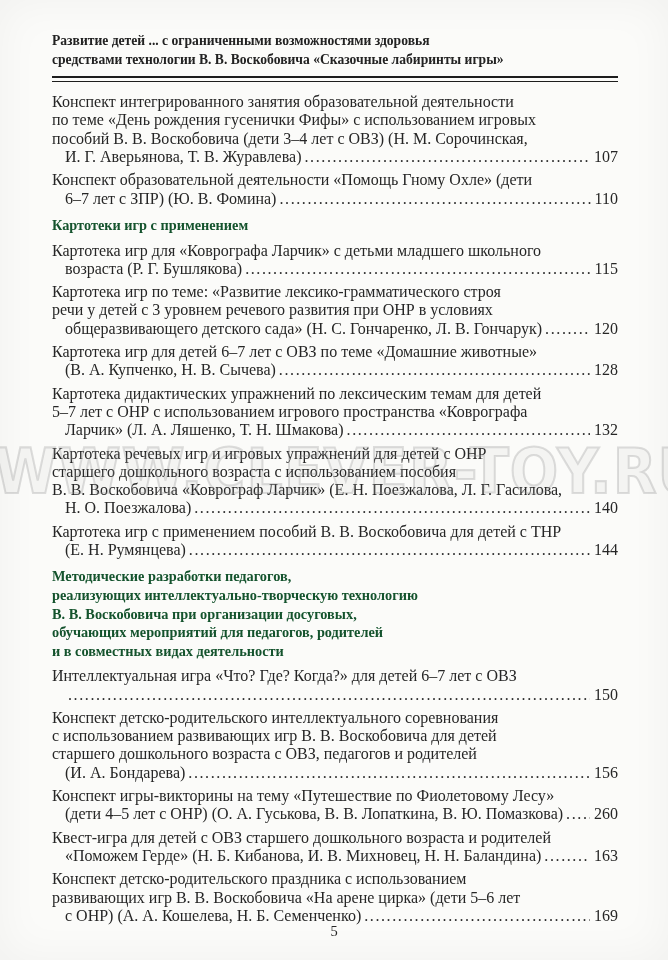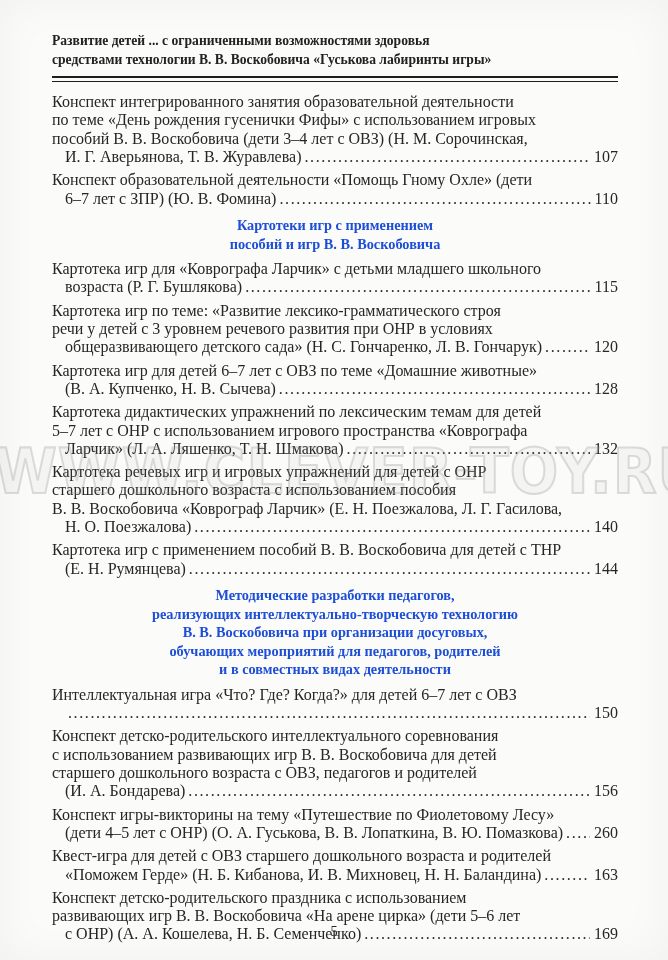--- a/index.html
+++ b/index.html
@@ -53,26 +53,26 @@
   .leader::before{
     content:"...................................................................................................................................................";
     letter-spacing:1.6px;
     color:#2e2e2e;
   }
   .pg{
     text-align:right;
     color:#262626;
   }
   .sect-heading{
-    text-align:center;
+    text-align:left;
     font-weight:bold;
     font-size:14.3px;
     line-height:18.6px;
     margin:8px 0 7px 0;
-    color:#1d4ed8;
+    color:#14532d;
   }
   .sect-heading span{display:block;white-space:nowrap;}
   .watermark{
     position:absolute;
     top:438px;left:-6px;right:-6px;
     text-align:center;
     font-family:"DejaVu Sans",sans-serif;
     font-weight:bold;
     font-size:57px;
     letter-spacing:1px;
@@ -96,21 +96,21 @@
 <body>
 
 <div class="scan-vignette"></div>
 
 <div class="watermark">WWW.CLEVER-TOY.RU</div>
 
 <div class="page">
 
   <div class="running-head">
     <span>Развитие детей ... с ограниченными возможностями здоровья</span>
-    <span>средствами технологии В. В. Воскобовича «Гуськова лабиринты игры»</span>
+    <span>средствами технологии В. В. Воскобовича «Сказочные лабиринты игры»</span>
   </div>
 
   <div class="double-rule"></div>
 
   <div class="entry">
     <span class="e-line">Конспект интегрированного занятия образовательной деятельности</span>
     <span class="e-line">по теме «День рождения гусенички Фифы» с использованием игровых</span>
     <span class="e-line">пособий В. В. Воскобовича (дети 3–4 лет с ОВЗ) (Н. М. Сорочинская,</span>
     <span class="e-last">
       <span>И. Г. Аверьянова, Т. В. Журавлева)</span>
@@ -123,21 +123,20 @@
     <span class="e-line">Конспект образовательной деятельности «Помощь Гному Охле» (дети</span>
     <span class="e-last">
       <span>6–7 лет с ЗПР) (Ю. В. Фомина)</span>
       <span class="leader"></span>
       <span class="pg">110</span>
     </span>
   </div>
 
   <div class="sect-heading">
     <span>Картотеки игр с применением</span>
-    <span>пособий и игр В. В. Воскобовича</span>
   </div>
 
   <div class="entry">
     <span class="e-line">Картотека игр для «Коврографа Ларчик» с детьми младшего школьного</span>
     <span class="e-last">
       <span>возраста (Р. Г. Бушлякова)</span>
       <span class="leader"></span>
       <span class="pg">115</span>
     </span>
   </div>

